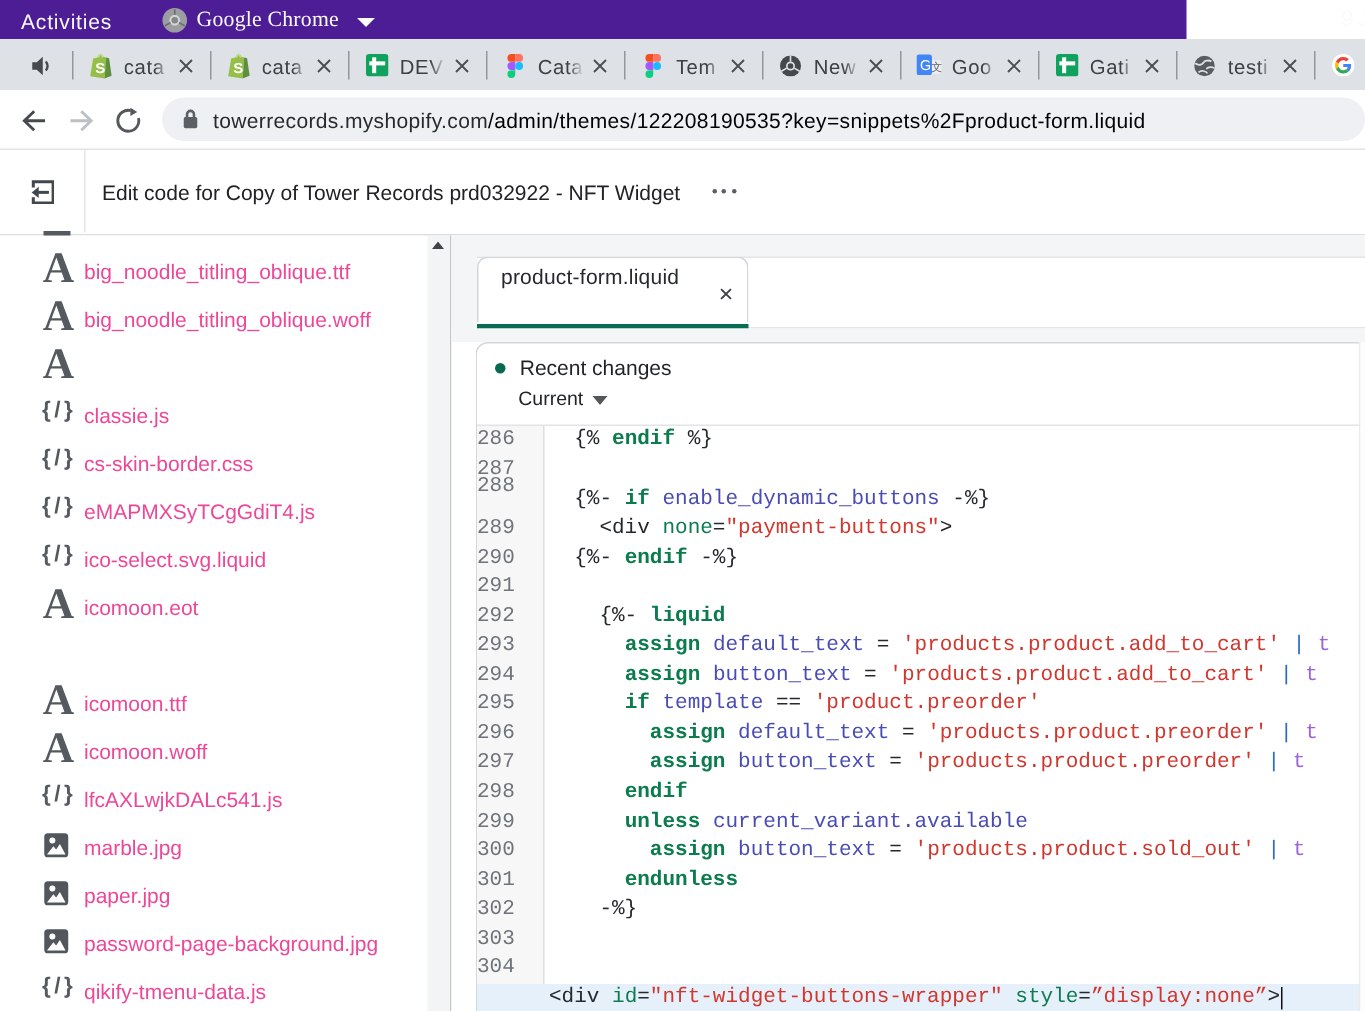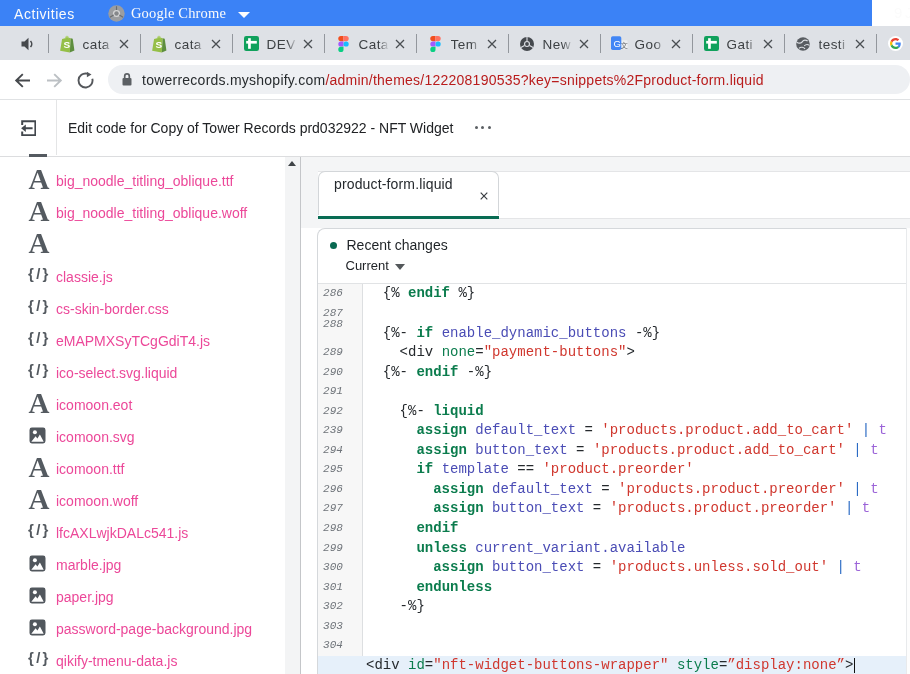--- a/index.html
+++ b/index.html
@@ -1,32 +1,32 @@
 <!DOCTYPE html>
 <html><head>
 <meta charset="utf-8">
 <style>
   html,body{margin:0;padding:0;}
   body{width:910px;height:674px;position:relative;overflow:hidden;background:#fff;font-family:"Liberation Sans",sans-serif;}
   .abs{position:absolute;}
   svg{display:block;}
   
-  #topbar{left:0;top:0;width:872px;height:26px;background:#3b82f6;}
+  #topbar{left:0;top:0;width:791px;height:26px;background:#4c1d95;}
   #topbar .txt{color:#fbfbfb;font-size:13.5px;}
   
   #strip{left:0;top:26px;width:910px;height:34px;background:#dee1e6;}
   .tdiv{position:absolute;top:8px;width:1px;height:19px;background:#93979d;}
   .ttl{position:absolute;top:10px;height:17px;line-height:17px;font-size:13.5px;letter-spacing:0.45px;color:#3d4144;white-space:nowrap;overflow:hidden;width:33px;}
   .ttl i{font-style:normal;position:absolute;right:0;top:0;bottom:0;width:13px;background:linear-gradient(90deg,rgba(222,225,230,0),#dee1e6 78%);}
   .tx{position:absolute;top:13px;}
   
   #toolbar{left:0;top:60px;width:910px;height:39px;background:#fff;border-bottom:1px solid #e0e2e4;}
   #omni{position:absolute;left:108px;top:5px;width:802px;height:29px;border-radius:14.5px;background:#eef0f3;}
   #url{position:absolute;left:34px;top:6.5px;font-size:14px;letter-spacing:0.24px;color:#272b2e;white-space:nowrap;}
-  #url span{color:#b91c1c;}
+  #url span{color:#000000;}
   
   #apphead{left:0;top:100px;width:910px;height:56px;background:#fff;border-bottom:1px solid #dcdddf;}
   #apphead .vline{position:absolute;left:56px;top:0;width:1px;height:55px;background:#e4e5e6;}
   #apphead .title{position:absolute;left:68px;top:20px;font-size:14px;color:#202225;}
   .dot3{position:absolute;top:126px;width:3.4px;height:3.4px;border-radius:50%;background:#5b5f63;}
   
   #sidebar{left:0;top:157px;width:283px;height:517px;background:#fff;overflow:hidden;}
   .row{position:absolute;left:0;width:283px;height:32px;}
   .fa{position:absolute;left:28.5px;top:0px;width:21px;font-family:"Liberation Serif",serif;font-weight:bold;font-size:29px;line-height:29px;color:#545a60;text-align:center;}
   .fc{position:absolute;left:28px;top:4px;width:26px;font-size:15px;font-weight:bold;letter-spacing:2.3px;line-height:18px;color:#545a60;}
@@ -46,21 +46,21 @@
   #greygap{left:301px;top:219px;width:609px;height:8.5px;background:#f4f5f6;}
   #edcard{left:317px;top:227.5px;width:593px;height:446.5px;background:#fff;border-left:1px solid #d5d8db;border-top:1px solid #d5d8db;border-radius:8px 0 0 0;box-sizing:border-box;}
   #rc1{left:346.5px;top:236.5px;font-size:14px;color:#1f2327;}
   #rc2{left:345.5px;top:258px;font-size:13px;color:#212428;}
   #rcdot{left:329.5px;top:242px;width:7.4px;height:7.4px;border-radius:50%;background:#086951;}
   #rccaret{left:394.8px;top:264px;width:0;height:0;border-left:5.2px solid transparent;border-right:5.2px solid transparent;border-top:6px solid #54585b;}
   #rcline{left:318px;top:283px;width:592px;height:1px;background:#e1e3e5;}
   
   #gutter{left:318px;top:284px;width:43.5px;height:390px;background:#f7f7f7;border-right:1px solid #dddfe1;}
   #activerow{left:318px;top:655.8px;width:588px;height:18.2px;background:#e6f0fa;}
-  .ln{position:absolute;left:318px;width:30px;text-align:center;font-family:"Liberation Mono",monospace;font-size:11px;line-height:19.55px;height:19.55px;color:#6f747a;font-style:italic;}
+  .ln{position:absolute;left:318px;width:30px;text-align:left;font-family:"Liberation Mono",monospace;font-size:14px;line-height:19.55px;height:19.55px;color:#6f747a;}
   .cl{position:absolute;left:366px;font-family:"Liberation Mono",monospace;font-size:14px;line-height:19.55px;height:19.55px;color:#25292d;white-space:pre;}
   .k{color:#0b7c4d;font-weight:bold;}
   .a{color:#0b7c4d;}
   .s{color:#d0372e;}
   .v{color:#4a4cb5;}
   .f{color:#9b63d8;}
   .p{color:#2b6bc4;}
   #cursor{left:853.5px;top:657.5px;width:1.6px;height:15.5px;background:#111;}
   #edright{left:905.5px;top:228px;width:1px;height:446px;background:#e8eaec;}
   #edrightw{left:906.5px;top:228px;width:3.5px;height:446px;background:#fdfdfd;}
@@ -302,30 +302,20 @@
       <div class="fc">{/}</div>
       <div class="fn">eMAPMXSyTCgGdiT4.js</div>
     </div>
   <div class="row" style="top:200px">
       <div class="fc">{/}</div>
       <div class="fn">ico-select.svg.liquid</div>
     </div>
   <div class="row" style="top:232px">
       <div class="fa">A</div>
       <div class="fn">icomoon.eot</div>
-    </div>
-  <div class="row" style="top:264px">
-      <div class="fi">
-        <svg width="17" height="17" viewBox="0 0 17 17">
-          <rect x="0.5" y="0.5" width="16" height="16" rx="2.4" fill="#51575d"></rect>
-          <circle cx="5.9" cy="5.3" r="2" fill="#fff"></circle>
-          <path d="M2.3 14.7 L6.6 9.2 L8.4 11.4 L10.9 7.6 L14.7 14.7 Z" fill="#fff"></path>
-        </svg>
-      </div>
-      <div class="fn">icomoon.svg</div>
     </div>
   <div class="row" style="top:296px">
       <div class="fa">A</div>
       <div class="fn">icomoon.ttf</div>
     </div>
   <div class="row" style="top:328px">
       <div class="fa">A</div>
       <div class="fn">icomoon.woff</div>
     </div>
   <div class="row" style="top:360px">
@@ -392,21 +382,21 @@
 <div class="abs" id="rcline"></div>
 <div class="abs" id="gutter"></div>
 <div class="abs" id="activerow"></div>
 <div class="ln" style="top:284.4px">286</div>
 <div class="ln" style="top:303.95px">287</div>
 <div class="ln" style="top:315px">288</div>
 <div class="ln" style="top:343.05px">289</div>
 <div class="ln" style="top:362.6px">290</div>
 <div class="ln" style="top:382.15px">291</div>
 <div class="ln" style="top:401.7px">292</div>
-<div class="ln" style="top:421.25px">239</div>
+<div class="ln" style="top:421.25px">293</div>
 <div class="ln" style="top:440.8px">294</div>
 <div class="ln" style="top:460.35px">295</div>
 <div class="ln" style="top:479.9px">296</div>
 <div class="ln" style="top:499.45px">297</div>
 <div class="ln" style="top:519px">298</div>
 <div class="ln" style="top:538.55px">299</div>
 <div class="ln" style="top:558.1px">300</div>
 <div class="ln" style="top:577.65px">301</div>
 <div class="ln" style="top:597.2px">302</div>
 <div class="ln" style="top:616.75px">303</div>
@@ -417,19 +407,19 @@
 <div class="cl" style="top:343.05px">    &lt;div <span class="a">none</span>=<span class="s">"payment-buttons"</span>&gt;</div>
 <div class="cl" style="top:362.6px">  {%- <span class="k">endif</span> -%}</div>
 <div class="cl" style="top:401.7px">    {%- <span class="k">liquid</span></div>
 <div class="cl" style="top:421.25px">      <span class="k">assign</span> <span class="v">default_text</span> = <span class="s">'products.product.add_to_cart'</span> <span class="p">|</span> <span class="f">t</span></div>
 <div class="cl" style="top:440.8px">      <span class="k">assign</span> <span class="v">button_text</span> = <span class="s">'products.product.add_to_cart'</span> <span class="p">|</span> <span class="f">t</span></div>
 <div class="cl" style="top:460.35px">      <span class="k">if</span> <span class="v">template</span> == <span class="s">'product.preorder'</span></div>
 <div class="cl" style="top:479.9px">        <span class="k">assign</span> <span class="v">default_text</span> = <span class="s">'products.product.preorder'</span> <span class="p">|</span> <span class="f">t</span></div>
 <div class="cl" style="top:499.45px">        <span class="k">assign</span> <span class="v">button_text</span> = <span class="s">'products.product.preorder'</span> <span class="p">|</span> <span class="f">t</span></div>
 <div class="cl" style="top:519px">      <span class="k">endif</span></div>
 <div class="cl" style="top:538.55px">      <span class="k">unless</span> <span class="v">current_variant.available</span></div>
-<div class="cl" style="top:558.1px">        <span class="k">assign</span> <span class="v">button_text</span> = <span class="s">'products.unless.sold_out'</span> <span class="p">|</span> <span class="f">t</span></div>
+<div class="cl" style="top:558.1px">        <span class="k">assign</span> <span class="v">button_text</span> = <span class="s">'products.product.sold_out'</span> <span class="p">|</span> <span class="f">t</span></div>
 <div class="cl" style="top:577.65px">      <span class="k">endunless</span></div>
 <div class="cl" style="top:597.2px">    -%}</div>
 <div class="cl" style="top:655.85px">&lt;div <span class="a">id</span>=<span class="s">"nft-widget-buttons-wrapper"</span> <span class="a">style</span>=<span class="s">”display:none”</span>&gt;</div>
 <div class="abs" id="edright"></div>
 <div class="abs" id="edrightw"></div>
 <div class="abs" id="cursor"></div>
 
 </body></html>

